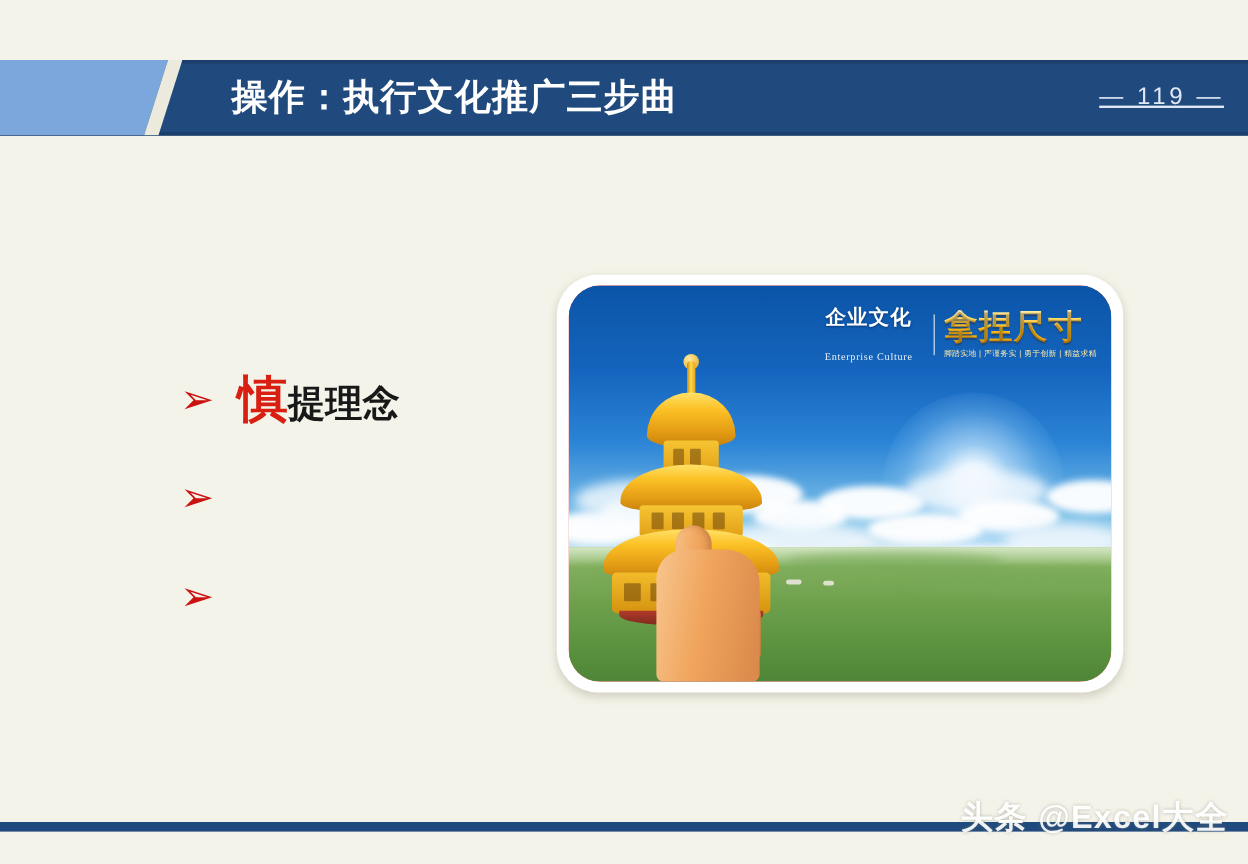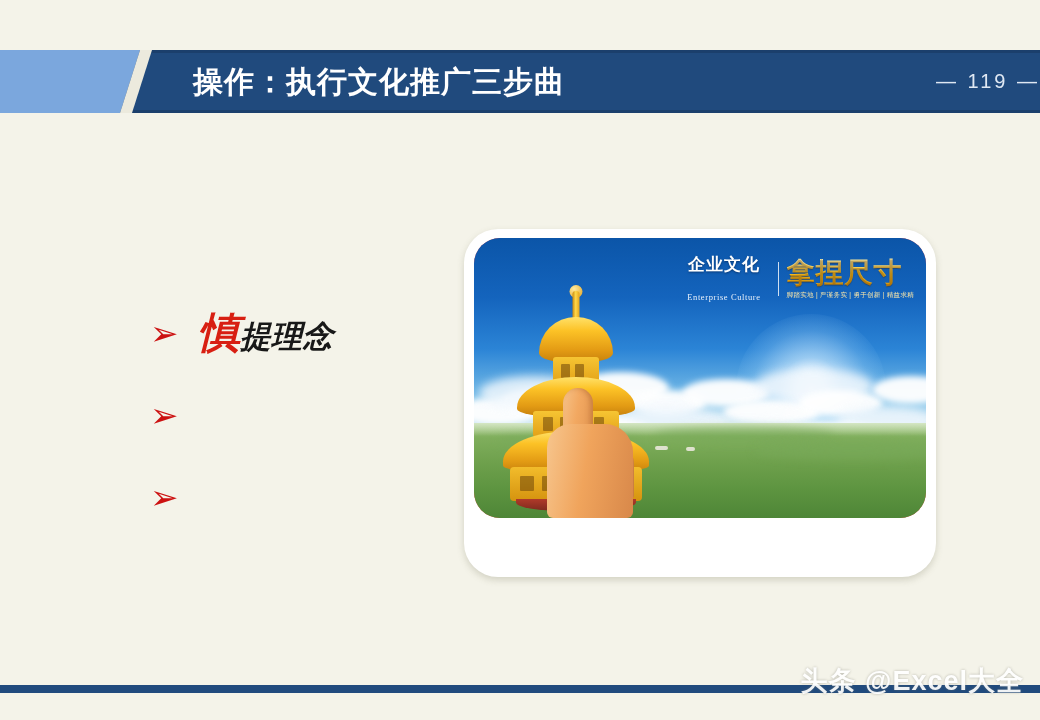--- a/index.html
+++ b/index.html
@@ -18,38 +18,38 @@
   .hdr-navy-bot{position:absolute;left:0;bottom:0;width:1040px;height:3px;background:#1b3f6c;}
   .hdr-lightblue{position:absolute;left:0;top:0;height:63px;width:140px;
      background:#7ba7dd;
      clip-path:polygon(0 0,140px 0,120px 100%,0 100%);}
   .hdr-gap{position:absolute;left:0;top:0;height:63px;width:160px;
      background:#eceadd;
      clip-path:polygon(140px 0,152px 0,132px 100%,120px 100%);}
   #page-title{position:absolute;left:163px;top:0;height:63px;line-height:63px;
      color:#ffffff;font-size:30px;font-weight:bold;letter-spacing:1px;white-space:nowrap;margin-left:30px;}
   #page-number{position:absolute;right:0px;top:0;height:63px;line-height:63px;
-     color:#dfe8f3;font-size:20px;letter-spacing:3px;white-space:nowrap;padding-right:0;}
+     color:#dfe8f3;font-size:20px;letter-spacing:3px;white-space:nowrap;padding-right:20px;text-decoration:underline;}
 
   
   #bullet-list{position:absolute;left:150px;top:292px;width:300px;}
   .bullet-row{display:flex;align-items:center;height:82px;}
   .bullet-marker{width:48px;flex:0 0 48px;color:#cc1111;font-size:34px;line-height:1;
      text-align:left;font-family:"DejaVu Sans",sans-serif;}
-  .bullet-text{white-space:nowrap;font-style:italic;}
+  .bullet-text{white-space:nowrap;}
   .bullet-lead{color:#d81f12;font-size:42px;font-weight:bold;
      font-family:"DejaVu Sans","Liberation Sans",sans-serif;}
   .bullet-rest{color:#181818;font-size:31px;font-weight:bold;
      font-family:"DejaVu Sans","Liberation Sans",sans-serif;}
 
   
   #photo-card{position:absolute;left:464px;top:229px;width:472px;height:348px;
      background:#ffffff;border-radius:34px;
      box-shadow:0 3px 7px rgba(90,90,60,.22);}
-  #photo-inner{position:absolute;left:10px;top:9px;width:452px;height:280px;
+  #photo-inner{position:absolute;left:10px;top:9px;width:452px;height:330px;
      border-radius:26px;overflow:hidden;background:#ef4444;}
 
   
   .sky{position:absolute;left:0;top:0;width:100%;height:66%;
     background:linear-gradient(180deg,#0b55a8 0%,#1464bd 32%,#2b84d6 60%,#7cc0e8 88%,#bfe0f1 100%);}
   
   .sun{position:absolute;left:58%;top:27%;width:150px;height:150px;border-radius:50%;
     background:radial-gradient(circle,#ffffff 0%,#eaf6ff 14%,rgba(190,225,250,.72) 30%,rgba(150,205,245,.30) 55%,rgba(120,190,240,0) 75%);}
   
   .clouds{position:absolute;left:0;top:46%;width:100%;height:32%;}

